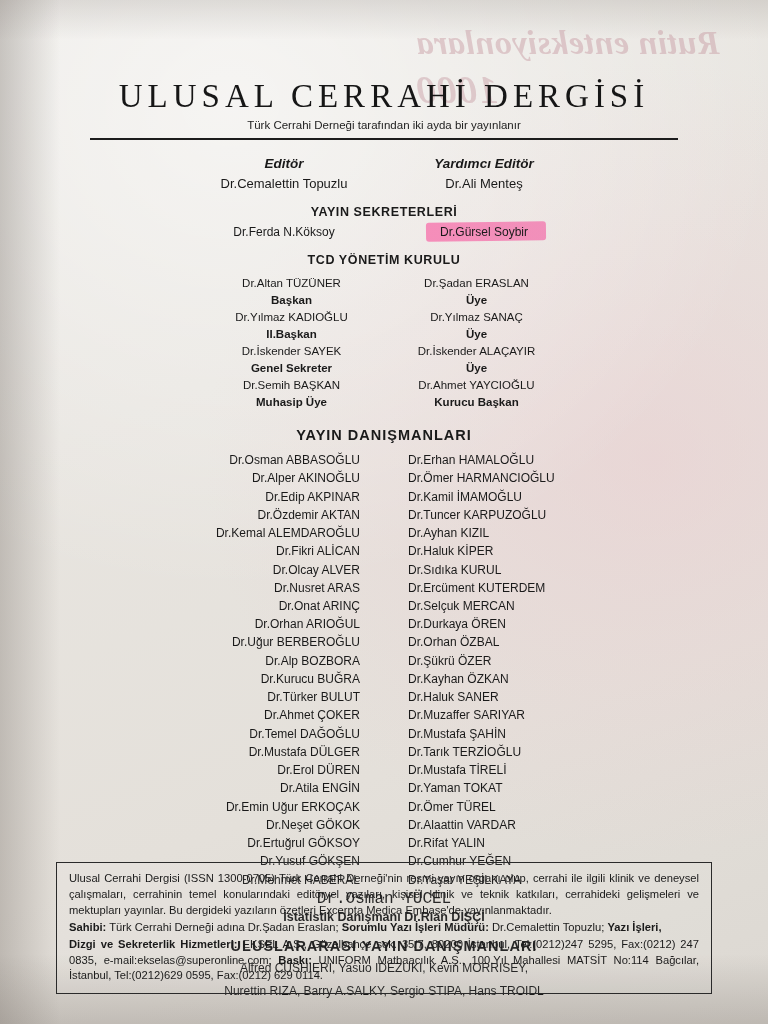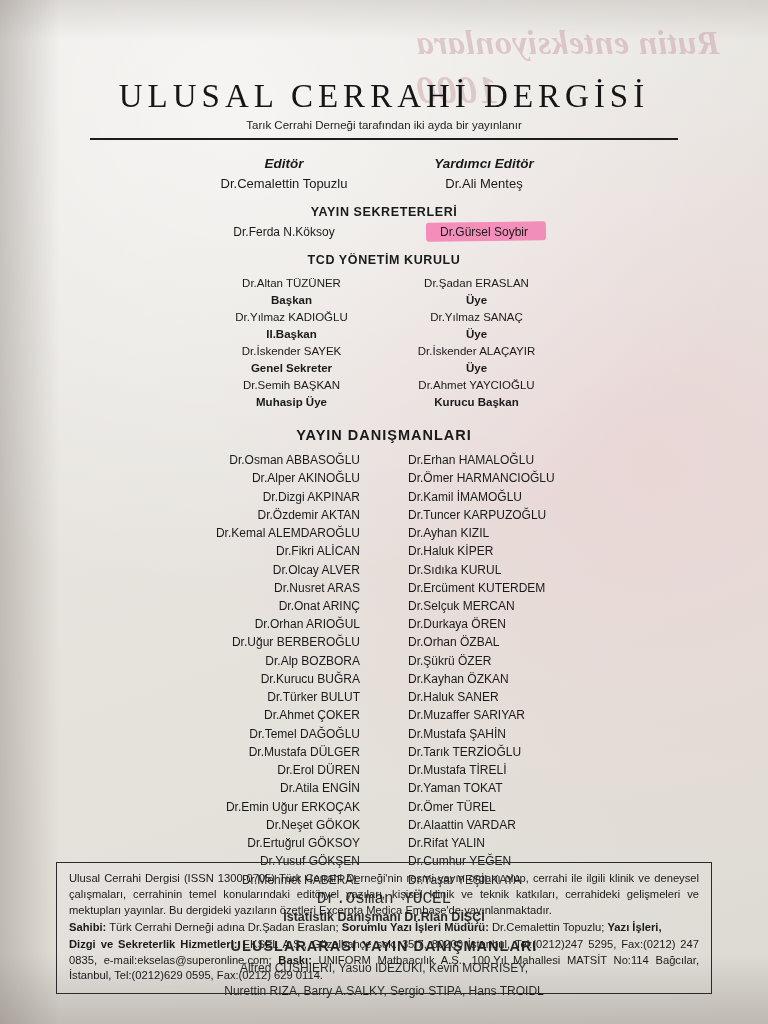--- a/index.html
+++ b/index.html
@@ -243,21 +243,21 @@
 
   <div class="bleed">
     <div class="l1">Rutin enteksiyonlara</div>
     <div class="l2">1000</div>
   </div>
 
   <div class="content">
 
     <div class="masthead">
       <div class="title">ULUSAL CERRAHİ DERGİSİ</div>
-      <div class="subtitle">Tarık Cerrahi Derneği tarafından iki ayda bir yayınlanır</div>
+      <div class="subtitle">Türk Cerrahi Derneği tarafından iki ayda bir yayınlanır</div>
     </div>
     <div class="rule"></div>
 
     <div class="editors">
       <div class="col">
         <div class="role">Editör</div>
         <div class="name">Dr.Cemalettin Topuzlu</div>
       </div>
       <div class="col">
         <div class="role">Yardımcı Editör</div>
@@ -297,21 +297,21 @@
         <div>Dr.Ahmet YAYCIOĞLU</div>
         <div class="role">Kurucu Başkan</div>
       </div>
     </div>
 
     <div class="section-head big" style="margin-top:16px">YAYIN DANIŞMANLARI</div>
     <div class="advisors">
       <div class="col left">
         <div>Dr.Osman ABBASOĞLU</div>
         <div>Dr.Alper AKINOĞLU</div>
-        <div>Dr.Dizgi AKPINAR</div>
+        <div>Dr.Edip AKPINAR</div>
         <div>Dr.Özdemir AKTAN</div>
         <div>Dr.Kemal ALEMDAROĞLU</div>
         <div>Dr.Fikri ALİCAN</div>
         <div>Dr.Olcay ALVER</div>
         <div>Dr.Nusret ARAS</div>
         <div>Dr.Onat ARINÇ</div>
         <div>Dr.Orhan ARIOĞUL</div>
         <div>Dr.Uğur BERBEROĞLU</div>
         <div>Dr.Alp BOZBORA</div>
         <div>Dr.Kurucu BUĞRA</div>

